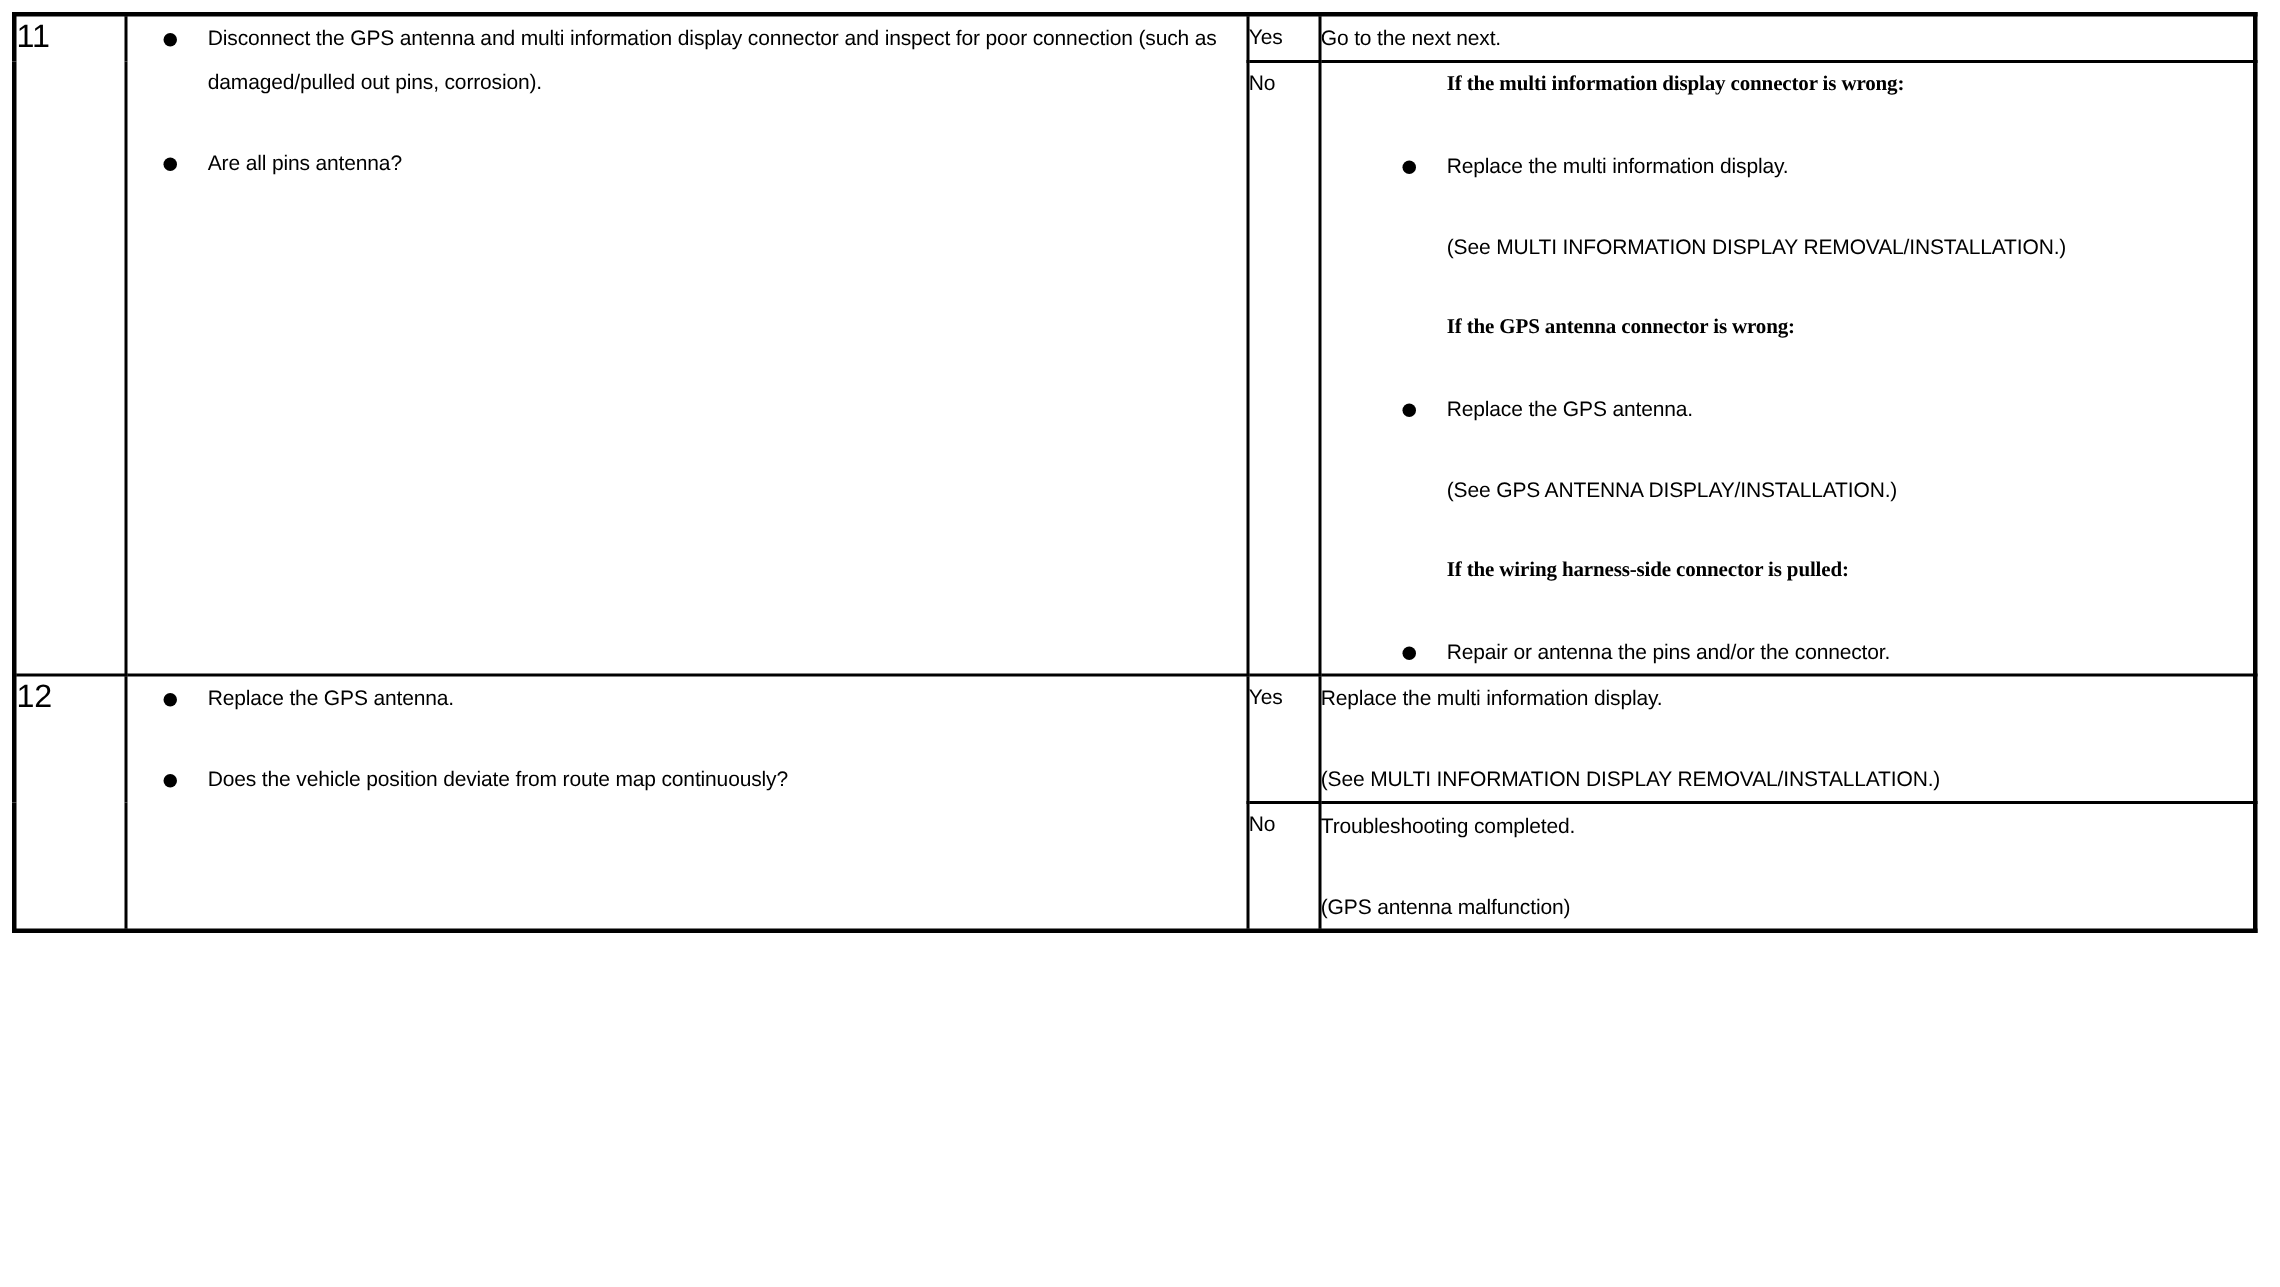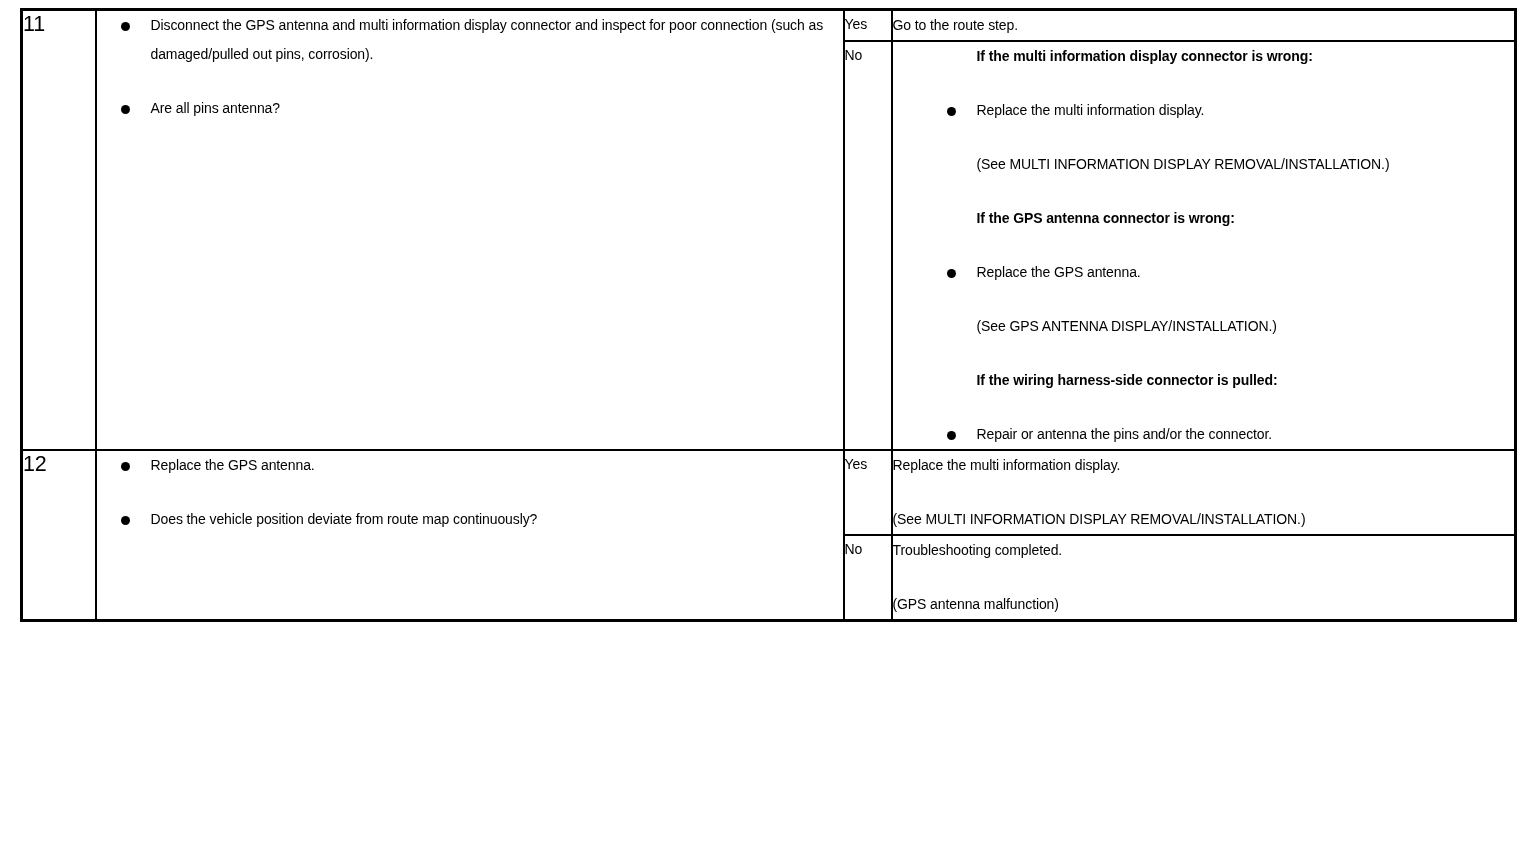--- a/index.html
+++ b/index.html
@@ -14,21 +14,20 @@
     color: #000000;
     overflow: hidden;
   }
 
   .sheet {
     position: absolute;
     left: 0;
     top: 0;
     width: 1240px;
     height: 858px;
-    margin-left: 12px;
   }
 
   
   table.tsb {
     position: absolute;
     left: 8px;
     top: 8px;
     width: 1497px;
     border-collapse: collapse;
     table-layout: fixed;
@@ -124,20 +123,21 @@
     margin: 0 0 25px 0;
   }
   .blk:last-child { margin-bottom: 0; }
 
   .blk-indent {
     padding-left: 84px;
   }
 
   .bold-head {
     font-weight: bold;
+    font-family: Liberation Serif, serif;
   }
 </style>
 </head>
 <body>
 
 <div class="sheet">
 
   <table class="tsb">
     <colgroup>
       <col class="c-step">
@@ -160,21 +160,21 @@
               <span class="dot"></span>
               <span>Are all pins antenna?</span>
             </li>
           </ul>
         </td>
 
         <td class="cell yn-cell">Yes</td>
 
         <td class="cell result-cell">
           <div class="blk">
-            <span>Go to the route step.</span>
+            <span>Go to the next next.</span>
           </div>
         </td>
       </tr>
 
       <tr>
         <td class="cell yn-cell">No</td>
 
         <td class="cell result-cell">
 
           <div class="blk blk-indent bold-head">

